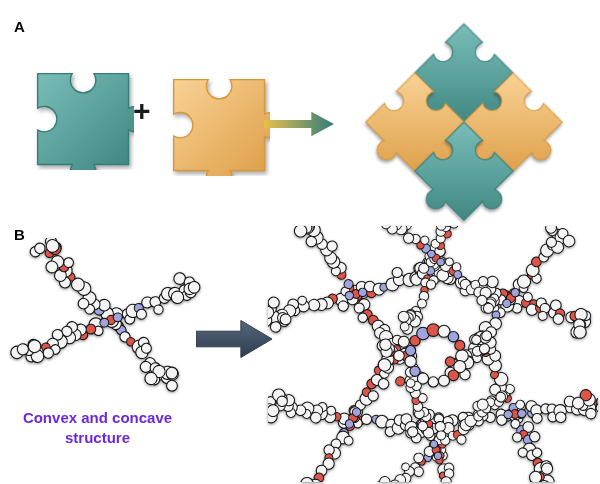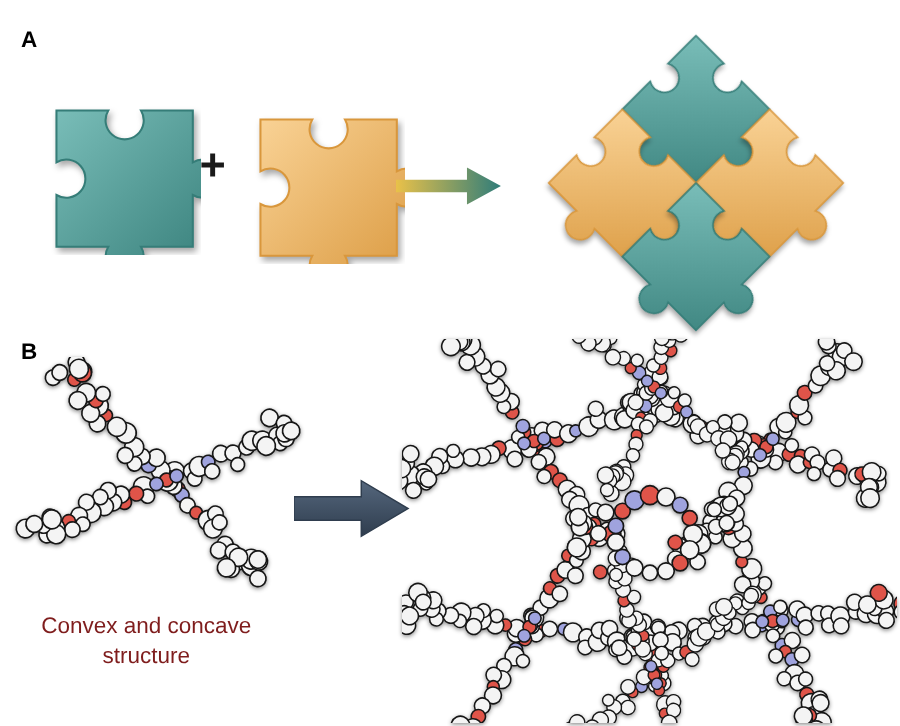--- a/index.html
+++ b/index.html
@@ -11,21 +11,21 @@
   #labelB{left:14px;top:226px}
   #plus{position:absolute;left:133px;top:94px;font-size:30px;font-weight:bold;color:#1a1a1a}
   #pieceTeal{position:absolute;left:14px;top:50px;width:120px;height:120px}
   #pieceOrange{position:absolute;left:150px;top:56px;width:120px;height:120px}
   #arrowA{position:absolute;left:264px;top:108px;width:72px;height:32px}
   #assembly{position:absolute;left:338px;top:2px;width:252px;height:240px}
   #molLeft{position:absolute;left:8px;top:238px;width:210px;height:168px}
   #arrowB{position:absolute;left:196px;top:318px;width:78px;height:42px}
   #molRight{position:absolute;left:268px;top:226px;width:330px;height:256px}
   #caption{position:absolute;left:10px;top:408px;width:175px;text-align:center;
-           font-weight:normal;font-size:15px;line-height:1.3;color:#7f1d1d}
+           font-weight:bold;font-size:15px;line-height:1.3;color:#6d28d9}
   .pz{filter:drop-shadow(2px 3px 2.5px rgba(0,0,0,.35))}
   #molLeft,#molRight{filter:drop-shadow(0 1px 1.5px rgba(0,0,0,.45))}
 </style>
 </head>
 <body>
 
 <div id="canvas">
   <div class="plabel" id="labelA">A</div>
   <svg id="pieceTeal" viewBox="-26 -26 132 132">
       <defs>

